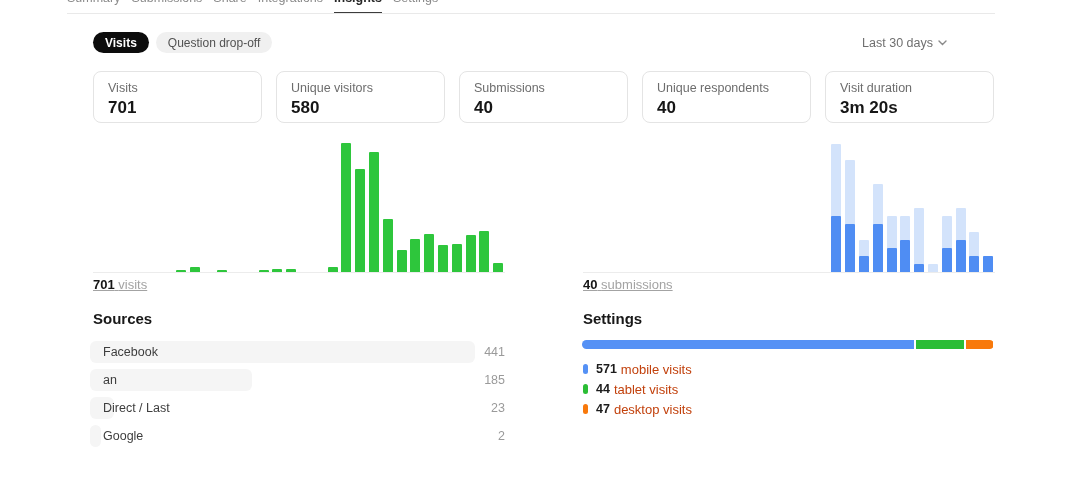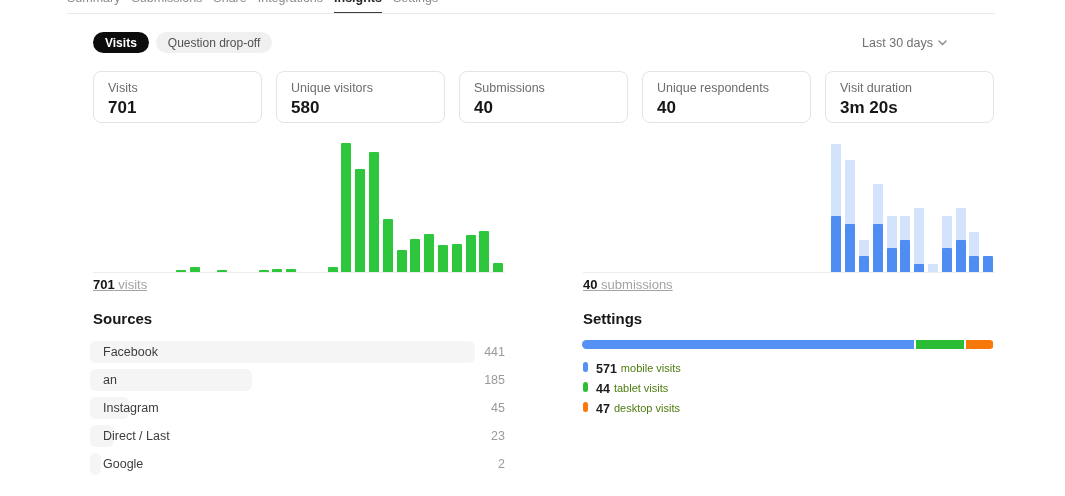--- a/index.html
+++ b/index.html
@@ -75,24 +75,24 @@
   .source-label { position: absolute; left: 10px; top: 0; line-height: 22px; font-size: 12.5px; color: #3d3d3d; }
   .source-count { position: absolute; right: 0; top: 0; line-height: 22px; font-size: 12.5px; color: #9a9a9a; }
 
   
   .device-bar {
     position: absolute; top: 340px; left: 540px; width: 412px; height: 9px;
     display: flex; gap: 2px; border-radius: 5px; overflow: hidden;
   }
   .device-seg { height: 9px; }
   .device-legend { position: absolute; top: 362px; left: 541px; }
-  .legend-row { display: flex; height: 14px; margin-bottom: 6px; }
+  .legend-row { display: flex; align-items: center; height: 14px; margin-bottom: 6px; }
   .legend-dot { width: 5px; height: 10px; border-radius: 3px; margin-right: 8px; }
   .legend-count { font-size: 12.5px; font-weight: 700; color: #1c1c1c; margin-right: 4px; }
-  .legend-label { font-size: 11px; color: #4d7c0f; }
+  .legend-label { font-size: 13px; color: #c2410c; }
 </style>
 </head>
 <body>
 
 <div class="page">
 
   <nav class="nav-tabs" id="nav-tabs">
       <span class="nav-tab">Summary</span>
       <span class="nav-tab">Submissions</span>
       <span class="nav-tab">Share</span>
@@ -223,25 +223,20 @@
         <div class="source-bar" style="width: 385px;"></div>
         <span class="source-label">Facebook</span>
         <span class="source-count">441</span>
       </div>
       <div class="source-row">
         <div class="source-bar" style="width: 162px;"></div>
         <span class="source-label">an</span>
         <span class="source-count">185</span>
       </div>
       <div class="source-row">
-        <div class="source-bar" style="width: 39px;"></div>
-        <span class="source-label">Instagram</span>
-        <span class="source-count">45</span>
-      </div>
-      <div class="source-row">
         <div class="source-bar" style="width: 24px;"></div>
         <span class="source-label">Direct / Last</span>
         <span class="source-count">23</span>
       </div>
       <div class="source-row">
         <div class="source-bar" style="width: 11px;"></div>
         <span class="source-label">Google</span>
         <span class="source-count">2</span>
       </div>
     </div>

